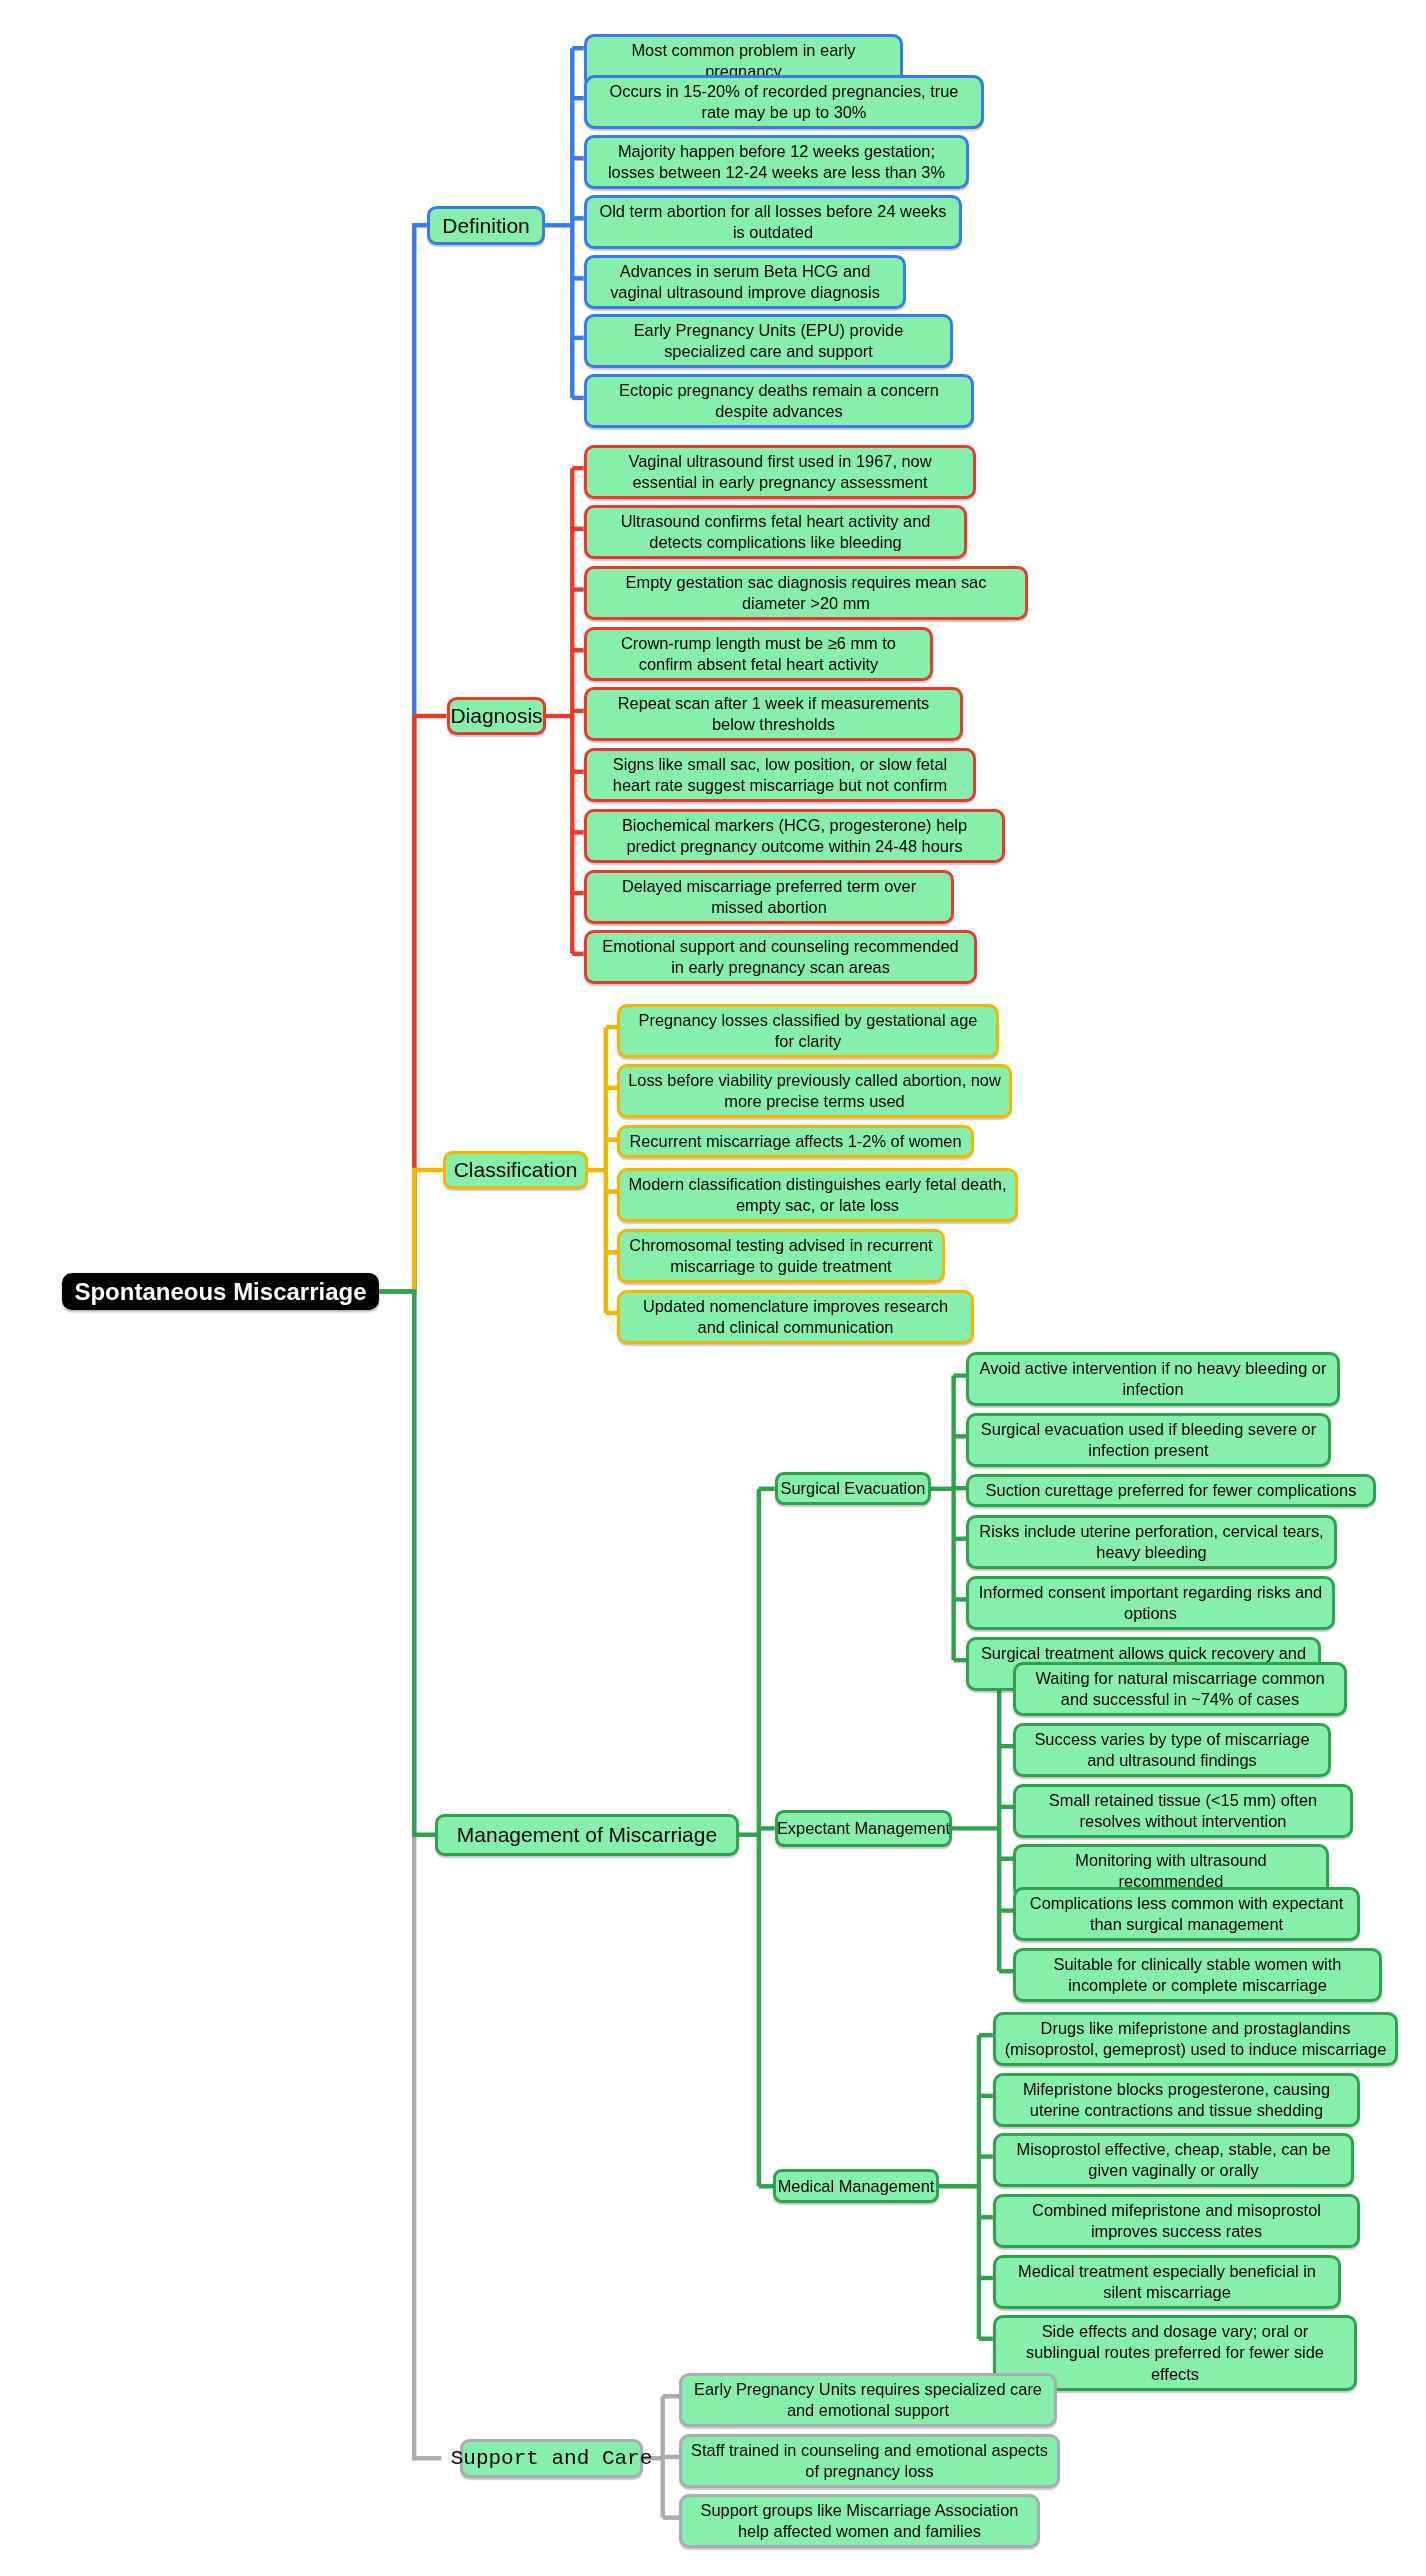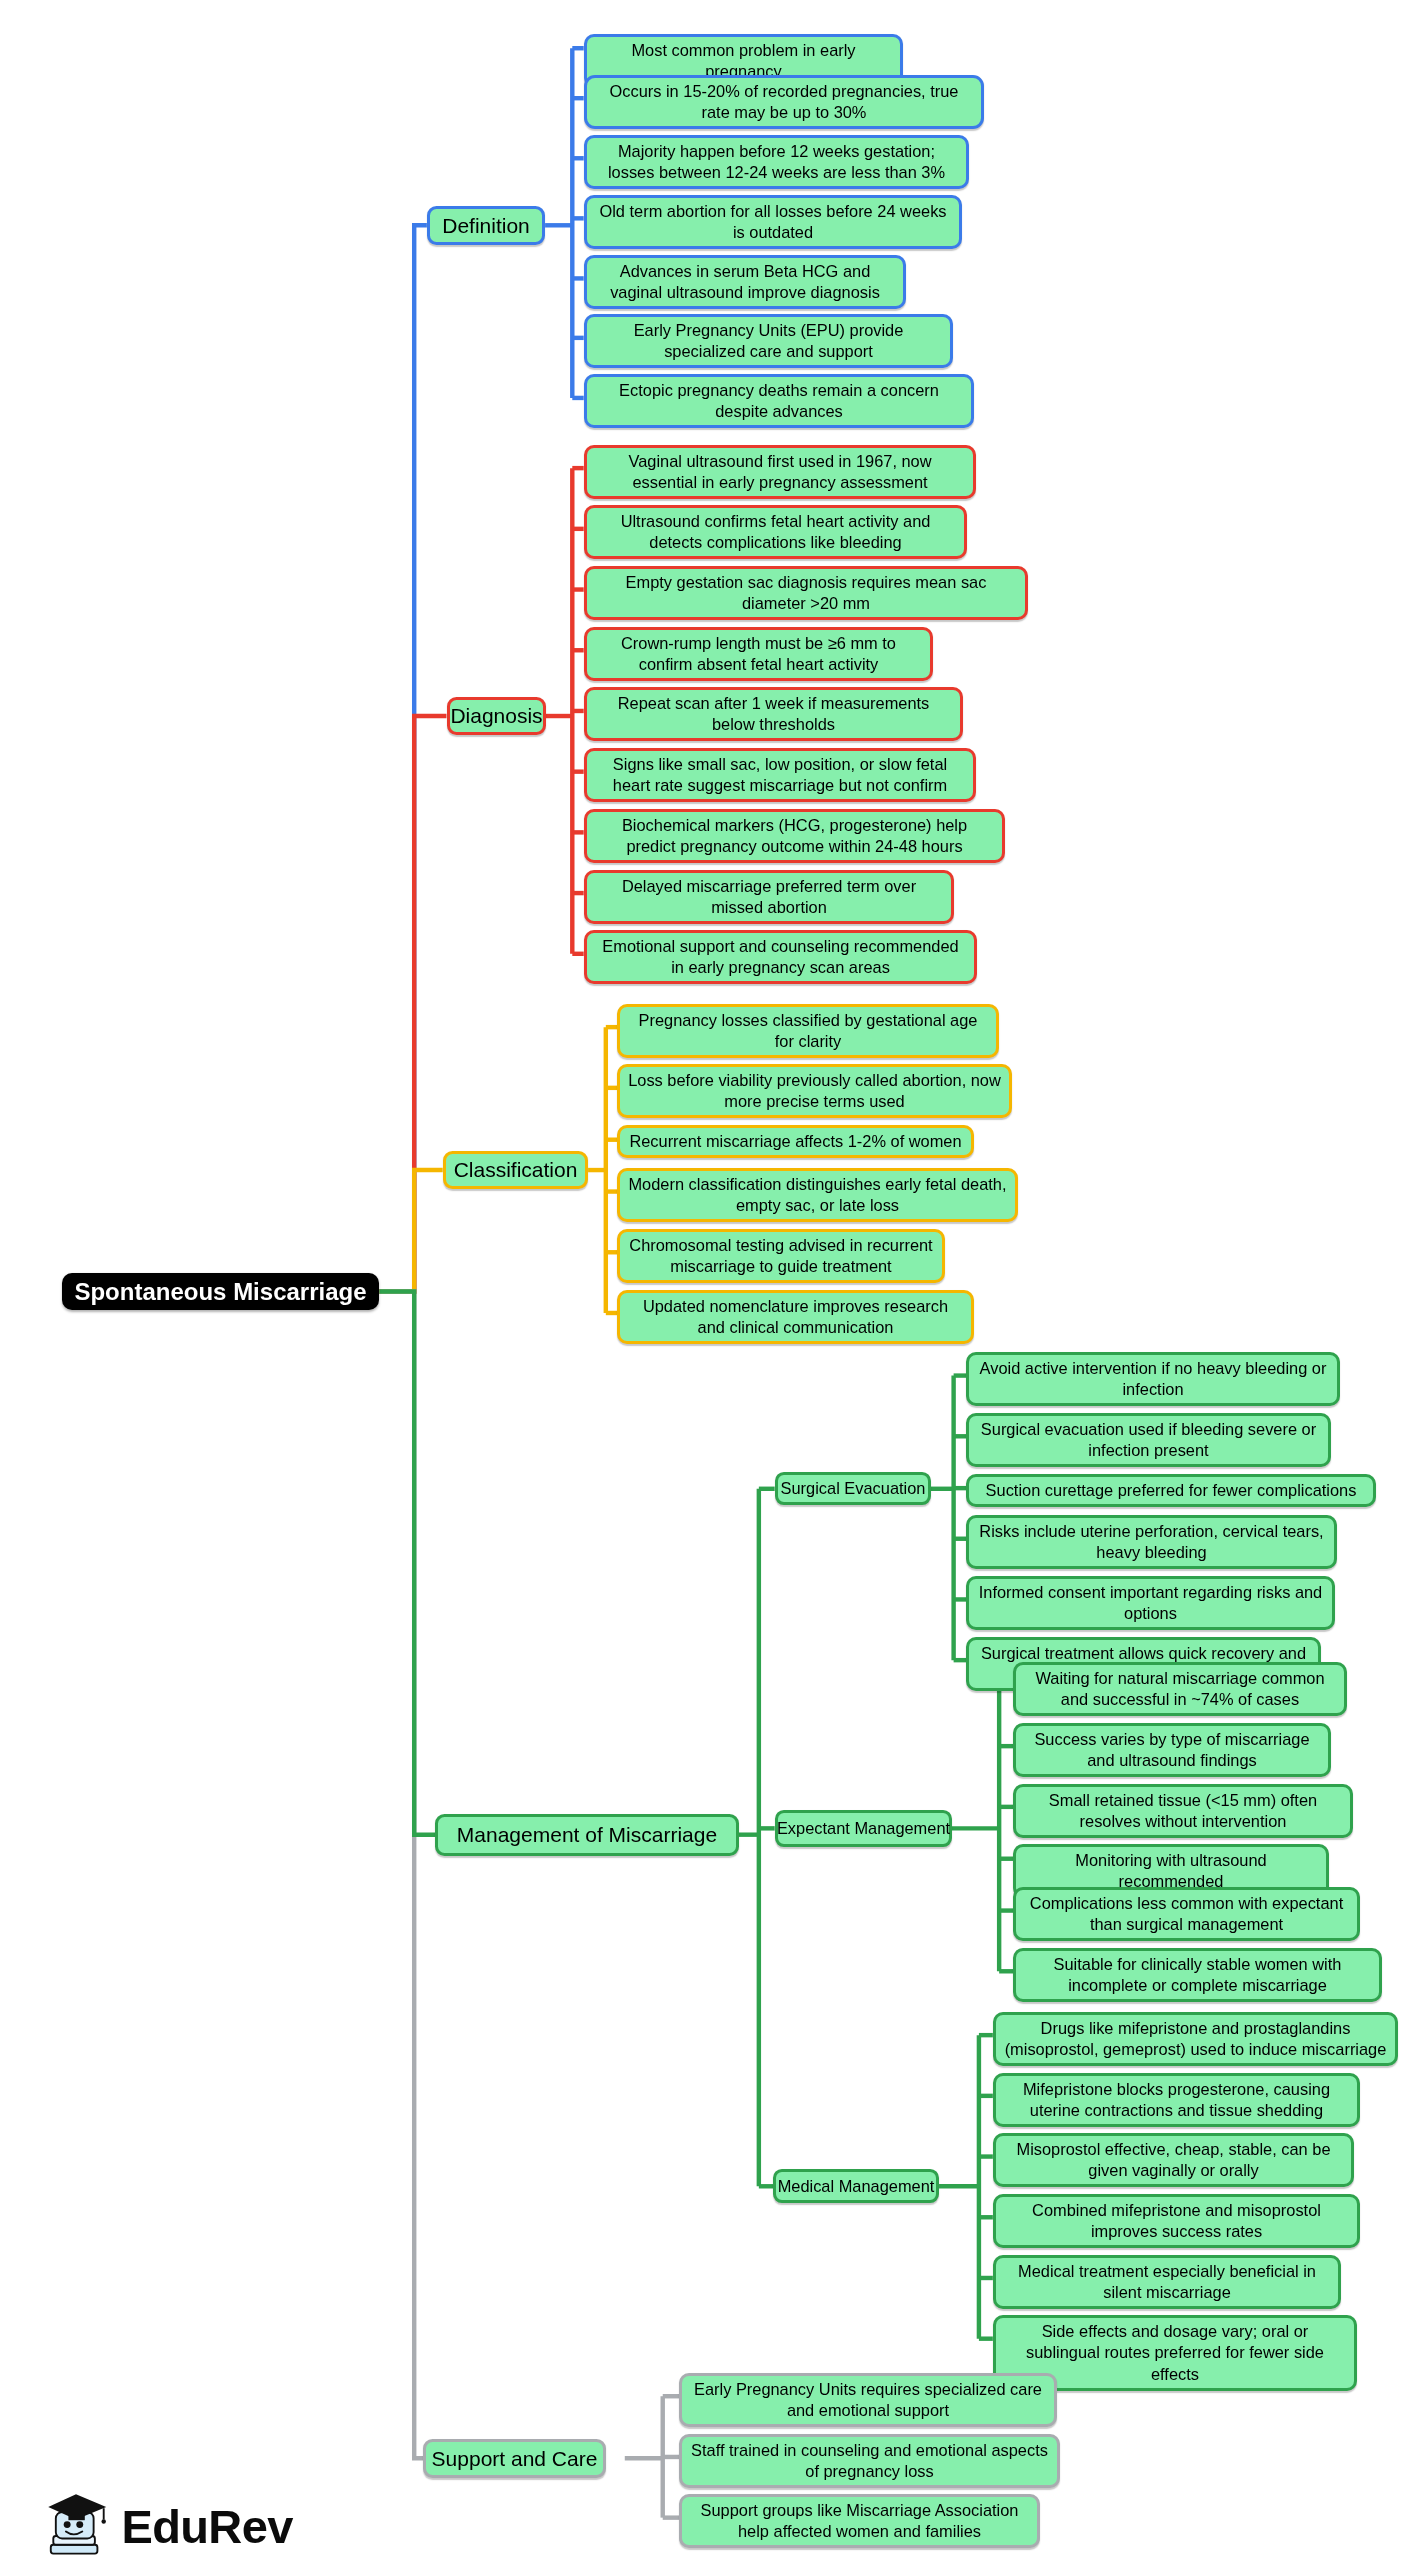--- a/index.html
+++ b/index.html
@@ -132,37 +132,22 @@
       <div class="node leaf" style="left: 1013px; top: 1844px; width: 316px; min-height: 29px; border-color: rgb(47, 162, 77);">Monitoring with ultrasound recommended</div>
       <div class="node leaf" style="left: 1013px; top: 1887px; width: 347px; min-height: 47px; border-color: rgb(47, 162, 77);">Complications less common with expectant than surgical management</div>
       <div class="node leaf" style="left: 1013px; top: 1948px; width: 369px; min-height: 47px; border-color: rgb(47, 162, 77);">Suitable for clinically stable women with incomplete or complete miscarriage</div>
       <div class="node sublabel" style="left: 773px; top: 2169px; width: 166px; min-height: 34px; border-color: rgb(47, 162, 77);">Medical Management</div>
       <div class="node leaf" style="left: 993px; top: 2012px; width: 405px; min-height: 47px; border-color: rgb(47, 162, 77);">Drugs like mifepristone and prostaglandins (misoprostol, gemeprost) used to induce miscarriage</div>
       <div class="node leaf" style="left: 993px; top: 2073px; width: 367px; min-height: 47px; border-color: rgb(47, 162, 77);">Mifepristone blocks progesterone, causing uterine contractions and tissue shedding</div>
       <div class="node leaf" style="left: 993px; top: 2133px; width: 361px; min-height: 47px; border-color: rgb(47, 162, 77);">Misoprostol effective, cheap, stable, can be given vaginally or orally</div>
       <div class="node leaf" style="left: 993px; top: 2194px; width: 367px; min-height: 47px; border-color: rgb(47, 162, 77);">Combined mifepristone and misoprostol improves success rates</div>
       <div class="node leaf" style="left: 993px; top: 2255px; width: 348px; min-height: 47px; border-color: rgb(47, 162, 77);">Medical treatment especially beneficial in silent miscarriage</div>
       <div class="node leaf" style="left: 993px; top: 2315px; width: 364px; min-height: 47px; border-color: rgb(47, 162, 77);">Side effects and dosage vary; oral or sublingual routes preferred for fewer side effects</div>
-      <div class="node blabel" style="left: 423px; top: 2439px; width: 183px; min-height: 39px; border-color: rgb(169, 172, 176);">Support and Care</div>
+      <div class="node blabel" style="left: 460px; top: 2439px; width: 183px; min-height: 39px; border-color: rgb(169, 172, 176); font-family: Liberation Mono, monospace;">Support and Care</div>
       <div class="node leaf" style="left: 679px; top: 2373px; width: 378px; min-height: 47px; border-color: rgb(169, 172, 176);">Early Pregnancy Units requires specialized care and emotional support</div>
       <div class="node leaf" style="left: 679px; top: 2434px; width: 381px; min-height: 47px; border-color: rgb(169, 172, 176);">Staff trained in counseling and emotional aspects of pregnancy loss</div>
       <div class="node leaf" style="left: 679px; top: 2494px; width: 361px; min-height: 47px; border-color: rgb(169, 172, 176);">Support groups like Miscarriage Association help affected women and families</div>
     </div>
 
   <div class="node rootnode" style="left: 62px; top: 1273px; width: 317px; height: 37px; background: rgb(0, 0, 0); color: rgb(255, 255, 255);">Spontaneous Miscarriage</div>
 
-  <div id="logo">
-    <svg width="63" height="75" viewBox="0 0 100 118">
-      <rect x="6" y="88" width="74" height="14" rx="4" fill="#cfe9f8" stroke="#111" stroke-width="3"></rect>
-      <rect x="10" y="74" width="66" height="14" rx="4" fill="#e8f4fc" stroke="#111" stroke-width="3"></rect>
-      <rect x="14" y="36" width="60" height="42" rx="10" fill="#d6ecf9" stroke="#111" stroke-width="3"></rect>
-      <circle cx="32" cy="56" r="5.5" fill="#111"></circle>
-      <circle cx="52" cy="56" r="5.5" fill="#111"></circle>
-      <path d="M30 67 Q42 76 56 67" stroke="#111" stroke-width="3" fill="none" stroke-linecap="round"></path>
-      <polygon points="2,28 46,8 94,28 46,48" fill="#111"></polygon>
-      <rect x="34" y="40" width="26" height="9" fill="#111"></rect>
-      <line x1="90" y1="30" x2="90" y2="48" stroke="#111" stroke-width="3"></line>
-      <circle cx="90" cy="51" r="3.5" fill="#111"></circle>
-    </svg>
-    <span class="brand">EduRev</span>
-  </div>
 </div>
 
 
 </body></html>

